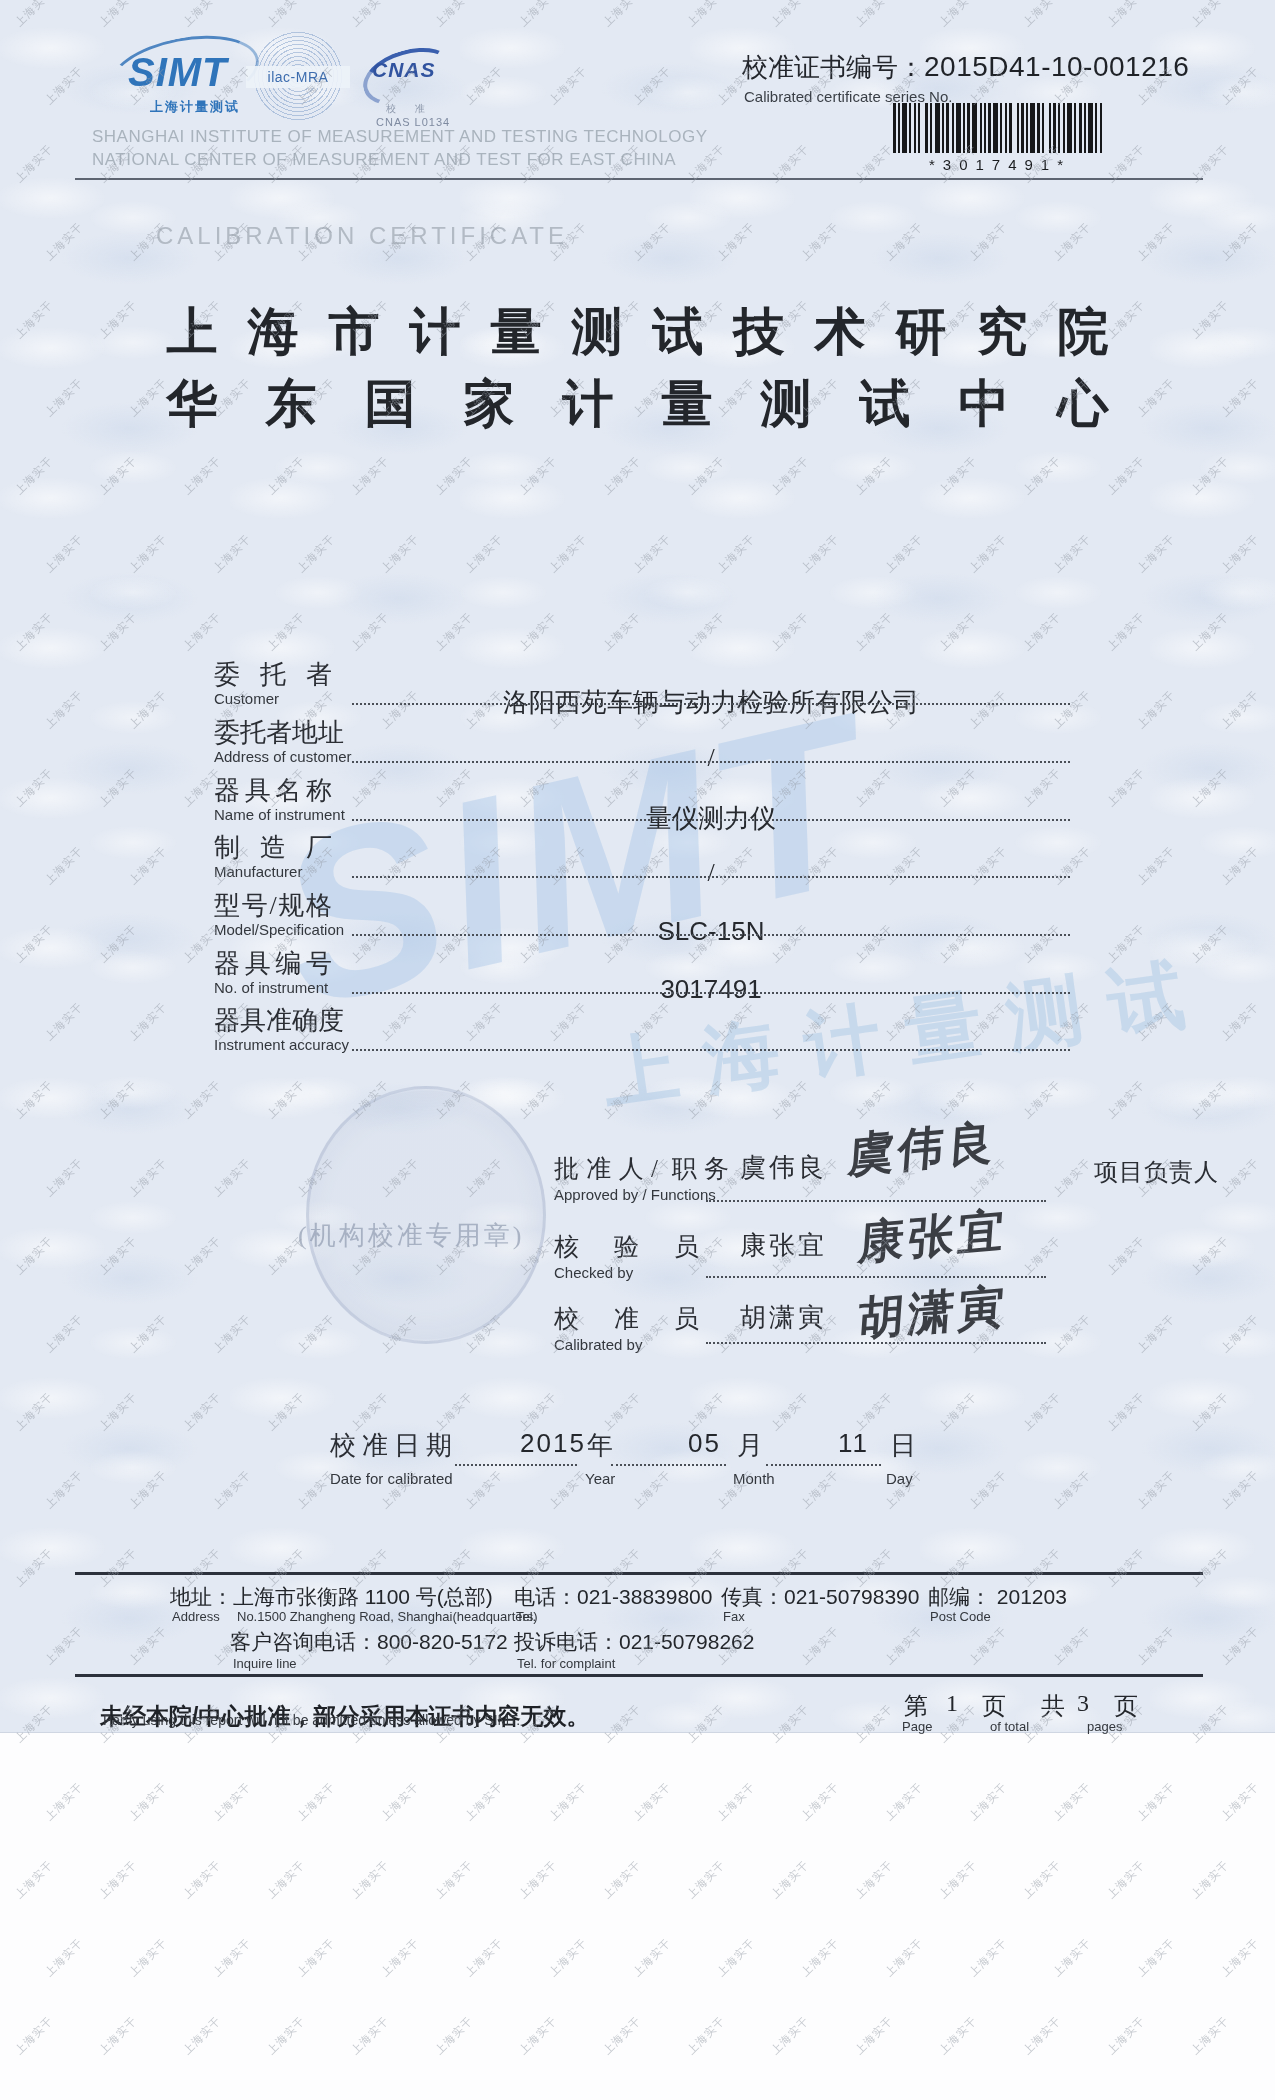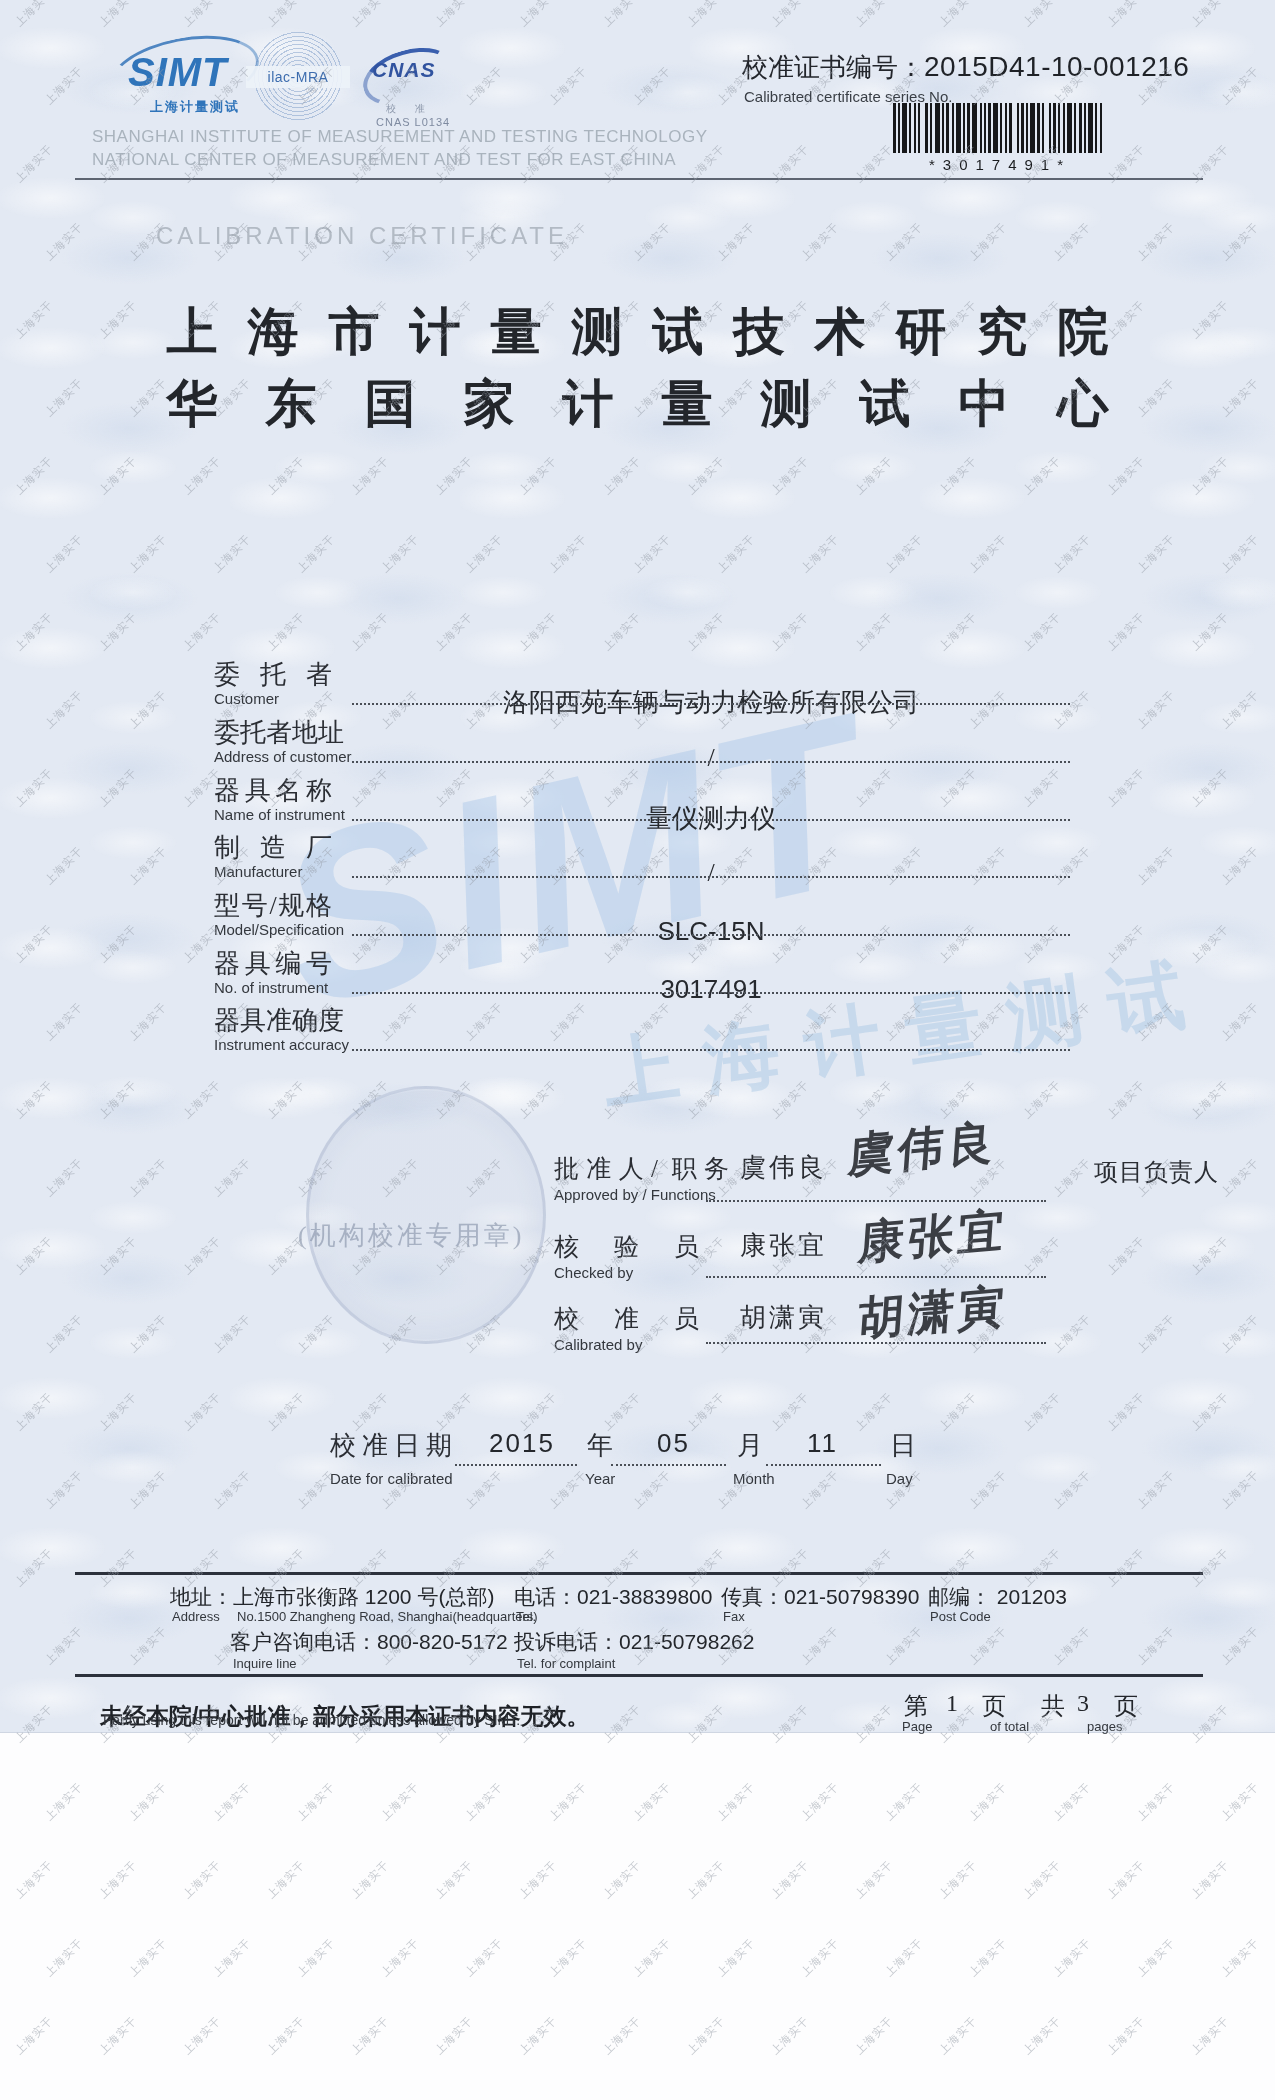--- a/index.html
+++ b/index.html
@@ -84,21 +84,21 @@
   .handsig{font-family:"Liberation Serif","DejaVu Serif",serif;font-size:46px;font-weight:bold;
       color:#2d3036;transform:rotate(-5deg) skewX(-9deg);letter-spacing:4px;opacity:.92;white-space:nowrap;}
   
   #stamp-circle{left:306px;top:1086px;width:234px;height:252px;border-radius:50%;
       border:3px solid rgba(148,162,192,.30);
       background:radial-gradient(circle, rgba(190,200,220,.12) 55%, rgba(170,182,208,.20) 72%, transparent 74%);}
   #stamp-text{left:298px;top:1218px;font-size:26px;color:rgba(122,134,158,.55);
       letter-spacing:3px;white-space:nowrap;text-align:center;}
   
   .d-cn{font-size:26px;color:#2b2e34;white-space:nowrap;}
-  .d-val{font-size:26px;color:#24272c;letter-spacing:2px;}
+  .d-val{font-size:26px;color:#24272c;letter-spacing:2px;margin-left:31px;}
   .d-en{font-size:15px;color:#33373d;white-space:nowrap;}
   .d-line{border-bottom:2px dotted #4a4f57;height:0;}
   
   .rule{left:75px;width:1128px;height:3px;background:#2c313c;}
   .ft-cn{font-size:21px;color:#23262b;white-space:nowrap;}
   .ft-en{font-size:13px;color:#33373d;white-space:nowrap;}
   #notice-cn{left:100px;top:1684px;font-size:23px;font-weight:600;color:#1f2227;white-space:nowrap;margin-top:17px;}
   #notice-en{left:103px;top:1712px;font-size:14px;color:#33373d;white-space:nowrap;}
   .pg-cn{font-size:24px;color:#23262b;font-family:"Liberation Serif","DejaVu Serif",serif;}
   .pg-en{font-size:13px;color:#33373d;}
@@ -212,21 +212,21 @@
     <div class="abs sans d-val" style="left:657px;top:1428px">05</div>
     <div class="abs d-line" style="left:611px;top:1464px;width:115px"></div>
     <div class="abs serif d-cn" style="left:737px;top:1428px">月</div>
     <div class="abs d-en" style="left:733px;top:1470px">Month</div>
     <div class="abs sans d-val" style="left:807px;top:1428px">11</div>
     <div class="abs d-line" style="left:766px;top:1464px;width:115px"></div>
     <div class="abs serif d-cn" style="left:890px;top:1428px">日</div>
     <div class="abs d-en" style="left:886px;top:1470px">Day</div>
 
     <div class="abs rule" style="top:1572px"></div>
-    <div class="abs ft-cn" style="left:170px;top:1583px">地址：上海市张衡路 1200 号(总部)</div>
+    <div class="abs ft-cn" style="left:170px;top:1583px">地址：上海市张衡路 1100 号(总部)</div>
     <div class="abs ft-en" style="left:172px;top:1609px">Address</div>
     <div class="abs ft-en" style="left:237px;top:1609px">No.1500  Zhangheng Road,  Shanghai(headquarters)</div>
     <div class="abs ft-cn" style="left:514px;top:1583px">电话：021-38839800</div>
     <div class="abs ft-en" style="left:516px;top:1609px">Tel.</div>
     <div class="abs ft-cn" style="left:721px;top:1583px">传真：021-50798390</div>
     <div class="abs ft-en" style="left:723px;top:1609px">Fax</div>
     <div class="abs ft-cn" style="left:928px;top:1583px">邮编： 201203</div>
     <div class="abs ft-en" style="left:930px;top:1609px">Post Code</div>
     <div class="abs ft-cn" style="left:230px;top:1628px">客户咨询电话：800-820-5172</div>
     <div class="abs ft-en" style="left:233px;top:1656px">Inquire line</div>

